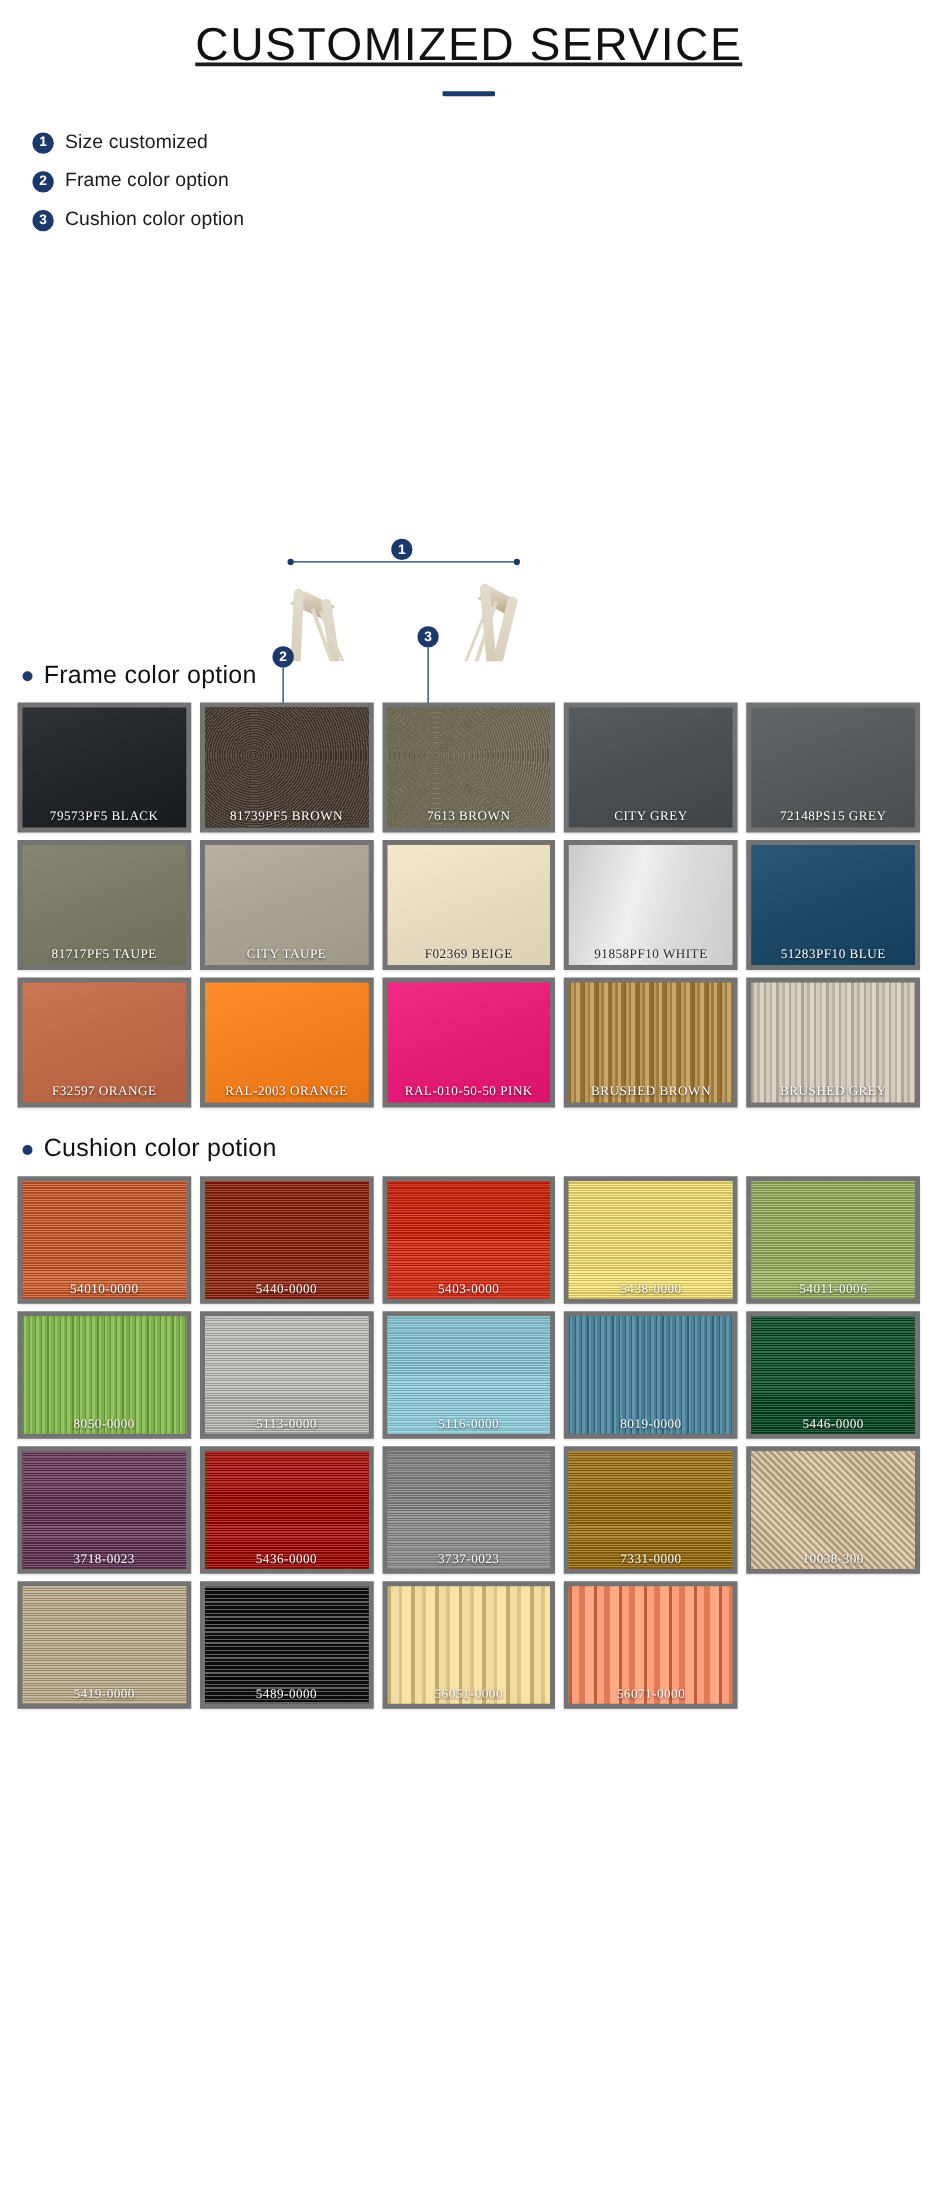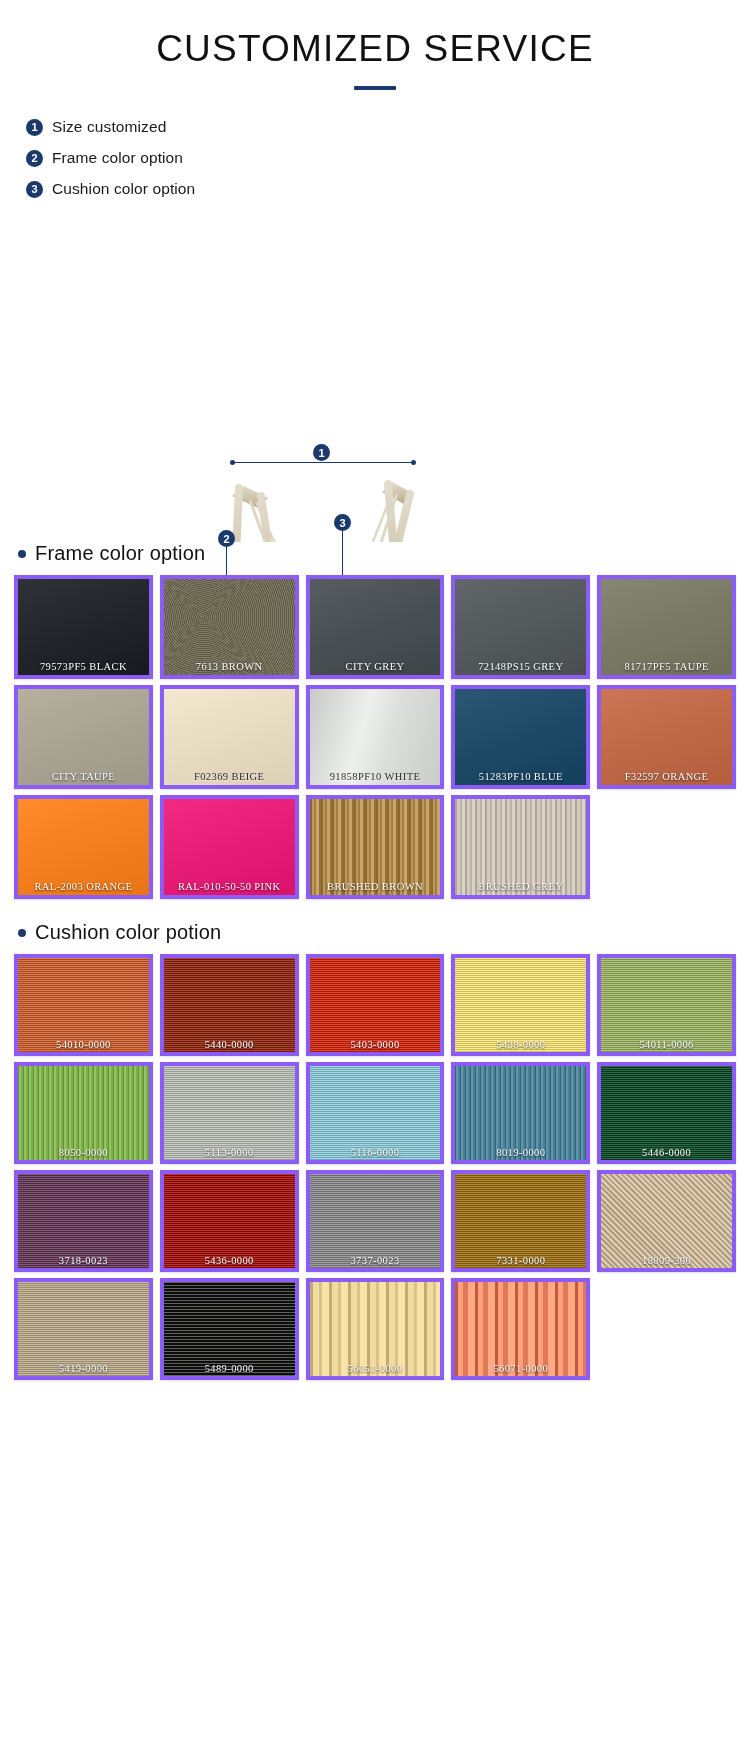--- a/index.html
+++ b/index.html
@@ -6,21 +6,21 @@
   body {
     width:750px; height:1757px;
     background:#ffffff;
     font-family:"Liberation Sans", sans-serif;
     color:#1a1a1a;
     overflow:hidden;
     position:relative;
   }
 
   
-  .header { padding-top:28px; text-align:center; }
+  .header { padding-top:15px; text-align:center;text-decoration:underline; }
   .title {
     font-size:37px;
     font-weight:400;
     letter-spacing:1.2px;
     color:#111;
     font-family:"Liberation Sans", sans-serif;
   }
   .title-rule {
     width:42px; height:4px;
     background:#1b3a6b;
@@ -106,21 +106,21 @@
   
   .grid {
     display:grid;
     grid-template-columns:repeat(5, 1fr);
     gap:6px 7px;
     padding:0 14px;
   }
   .swatch {
     position:relative;
     height:104px;
-    background:#8b5cf6;
+    background:#737373;
     padding:4px 4px 0 4px;
     box-shadow:0 1px 2px rgba(0,0,0,.13);
   }
   .swatch .fill {
     position:absolute; inset:4px 4px 4px 4px;
     overflow:hidden;
   }
   .swatch .name {
     position:absolute;
     left:4px; right:4px; bottom:7px;
@@ -245,20 +245,24 @@
 <div class="section-head">
   <div class="sq"></div>
   <div class="txt">Frame color option</div>
 </div>
 <div class="grid grid-frame" id="frame-grid">
     <div class="swatch">
       <div class="fill" style="background: linear-gradient(160deg, rgb(47, 50, 55) 0%, rgb(35, 38, 43) 45%, rgb(23, 26, 31) 100%);"></div>
       <div class="name">79573PF5 BLACK</div>
     </div>
     <div class="swatch">
+      <div class="fill" style="background: repeating-radial-gradient(circle at 30% 40%, rgb(92, 82, 71) 0px, rgb(92, 82, 71) 1px, rgb(58, 48, 37) 1px, rgb(58, 48, 37) 2px), repeating-radial-gradient(circle at 70% 75%, rgb(92, 82, 71) 0px, rgb(92, 82, 71) 1px, rgb(74, 64, 53) 1px, rgb(74, 64, 53) 3px), rgb(74, 64, 53);"></div>
+      <div class="name">81739PF5 BROWN</div>
+    </div>
+    <div class="swatch">
       <div class="fill" style="background: repeating-radial-gradient(circle at 30% 40%, rgb(128, 124, 104) 0px, rgb(128, 124, 104) 1px, rgb(94, 90, 70) 1px, rgb(94, 90, 70) 2px), repeating-radial-gradient(circle at 70% 75%, rgb(128, 124, 104) 0px, rgb(128, 124, 104) 1px, rgb(110, 106, 86) 1px, rgb(110, 106, 86) 3px), rgb(110, 106, 86);"></div>
       <div class="name">7613 BROWN</div>
     </div>
     <div class="swatch">
       <div class="fill" style="background: linear-gradient(160deg, rgb(87, 92, 97) 0%, rgb(75, 80, 85) 45%, rgb(63, 68, 73) 100%);"></div>
       <div class="name">CITY GREY</div>
     </div>
     <div class="swatch">
       <div class="fill" style="background: linear-gradient(160deg, rgb(97, 103, 104) 0%, rgb(85, 91, 92) 45%, rgb(73, 79, 80) 100%);"></div>
       <div class="name">72148PS15 GREY</div>
@@ -363,21 +367,21 @@
     <div class="swatch">
       <div class="fill" style="background: repeating-linear-gradient(0deg, rgb(110, 110, 110) 0px, rgb(110, 110, 110) 1px, rgb(160, 160, 160) 1px, rgb(160, 160, 160) 2px), repeating-linear-gradient(90deg, rgba(0, 0, 0, 0.2) 0px, rgba(0, 0, 0, 0.2) 1px, rgba(255, 255, 255, 0.14) 1px, rgba(255, 255, 255, 0.14) 2px), rgb(138, 138, 138);"></div>
       <div class="name">3737-0023</div>
     </div>
     <div class="swatch">
       <div class="fill" style="background: repeating-linear-gradient(0deg, rgb(126, 88, 8) 0px, rgb(126, 88, 8) 1px, rgb(176, 138, 58) 1px, rgb(176, 138, 58) 2px), repeating-linear-gradient(90deg, rgba(0, 0, 0, 0.2) 0px, rgba(0, 0, 0, 0.2) 1px, rgba(255, 255, 255, 0.14) 1px, rgba(255, 255, 255, 0.14) 2px), rgb(154, 116, 36);"></div>
       <div class="name">7331-0000</div>
     </div>
     <div class="swatch">
       <div class="fill" style="background: repeating-linear-gradient(45deg, rgb(175, 155, 128) 0px, rgb(175, 155, 128) 2px, rgb(225, 205, 178) 2px, rgb(225, 205, 178) 4px), repeating-linear-gradient(-45deg, rgba(0, 0, 0, 0.14) 0px, rgba(0, 0, 0, 0.14) 2px, transparent 2px, transparent 4px), rgb(203, 183, 156);"></div>
-      <div class="name">18809-300</div>
+      <div class="name">10038-300</div>
     </div>
     <div class="swatch">
       <div class="fill" style="background: repeating-linear-gradient(0deg, rgb(151, 137, 109) 0px, rgb(151, 137, 109) 1px, rgb(201, 187, 159) 1px, rgb(201, 187, 159) 2px), repeating-linear-gradient(90deg, rgb(133, 119, 91) 0px, rgb(133, 119, 91) 1px, transparent 1px, transparent 4px), rgb(179, 165, 137);"></div>
       <div class="name">5419-0000</div>
     </div>
     <div class="swatch">
       <div class="fill" style="background: repeating-linear-gradient(0deg, rgb(98, 98, 96) 0px, rgb(98, 98, 96) 1px, rgb(12, 12, 10) 1px, rgb(12, 12, 10) 3px), repeating-linear-gradient(90deg, rgb(118, 118, 116) 0px, rgb(118, 118, 116) 1px, transparent 1px, transparent 3px), rgb(58, 58, 56);"></div>
       <div class="name">5489-0000</div>
     </div>
     <div class="swatch">

